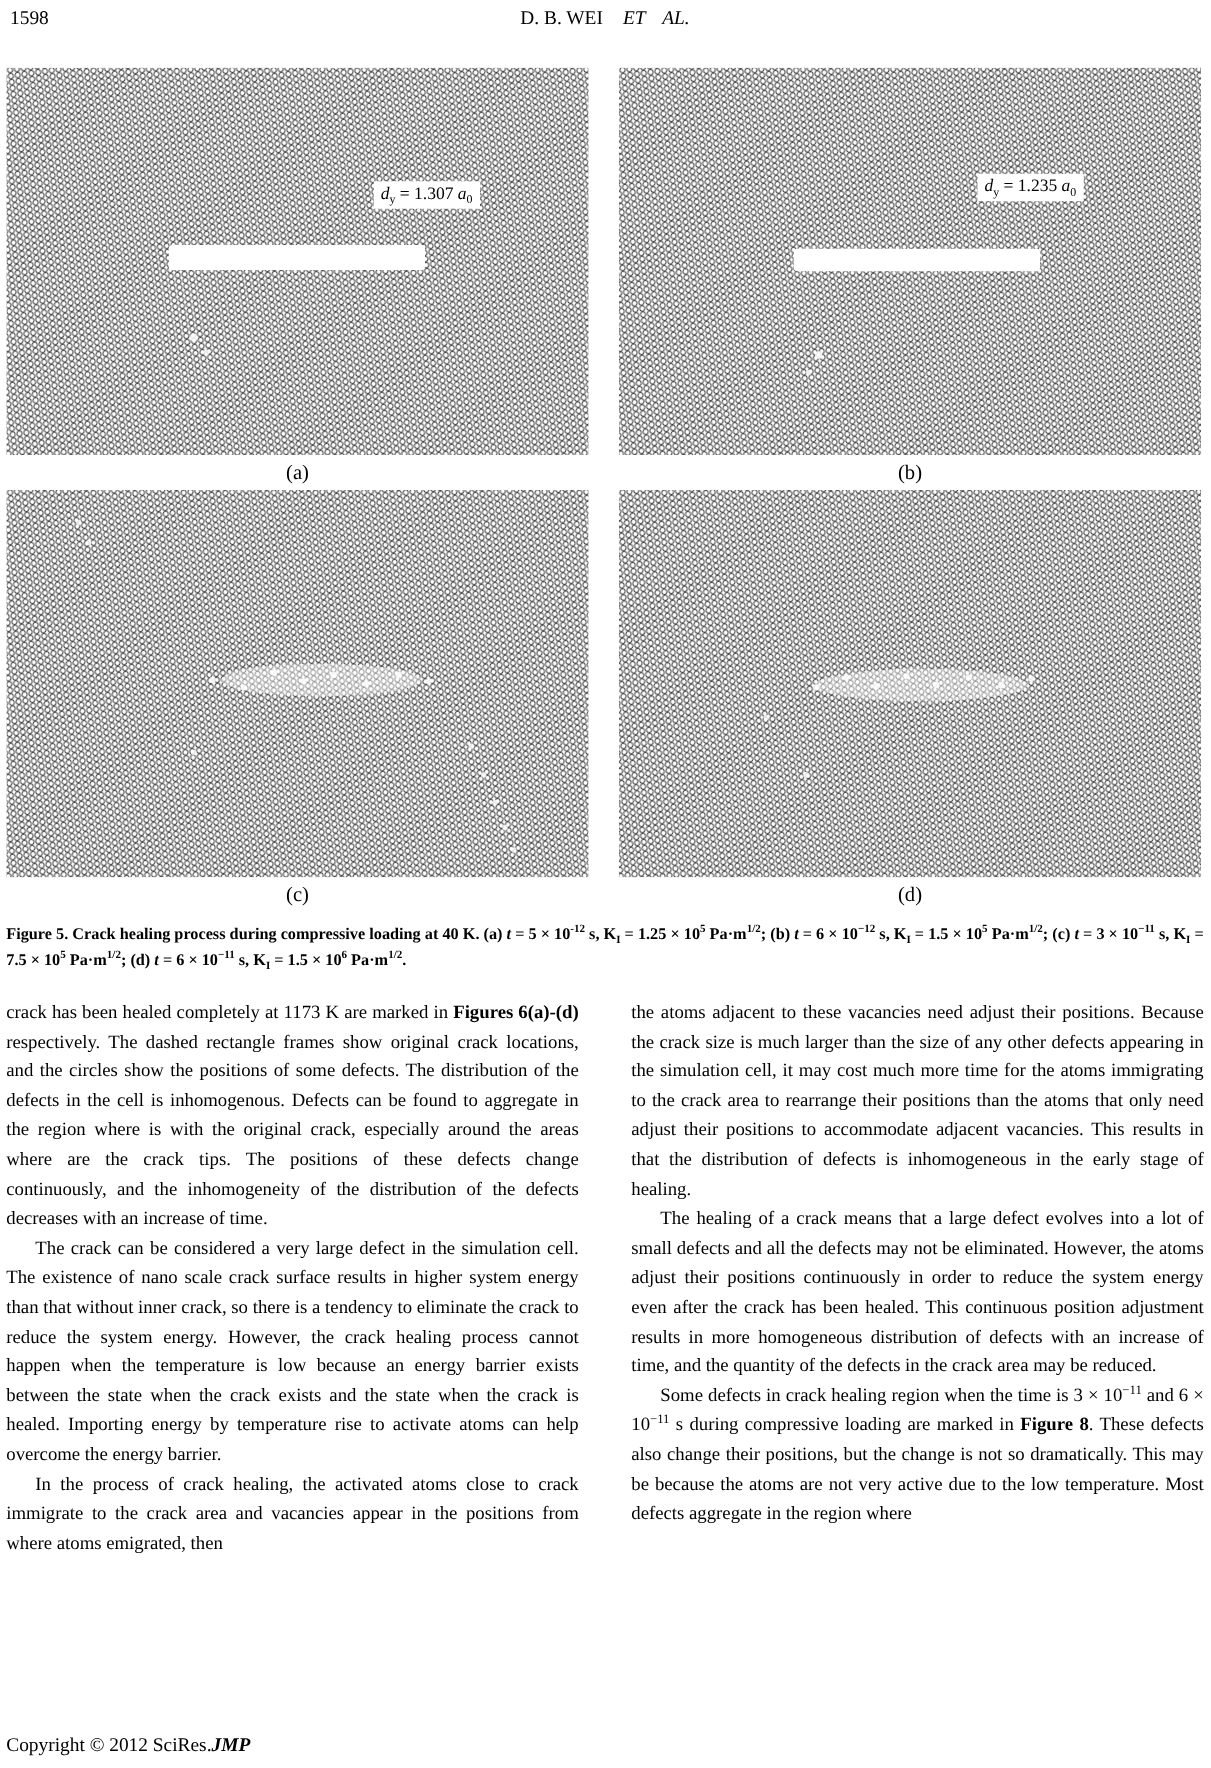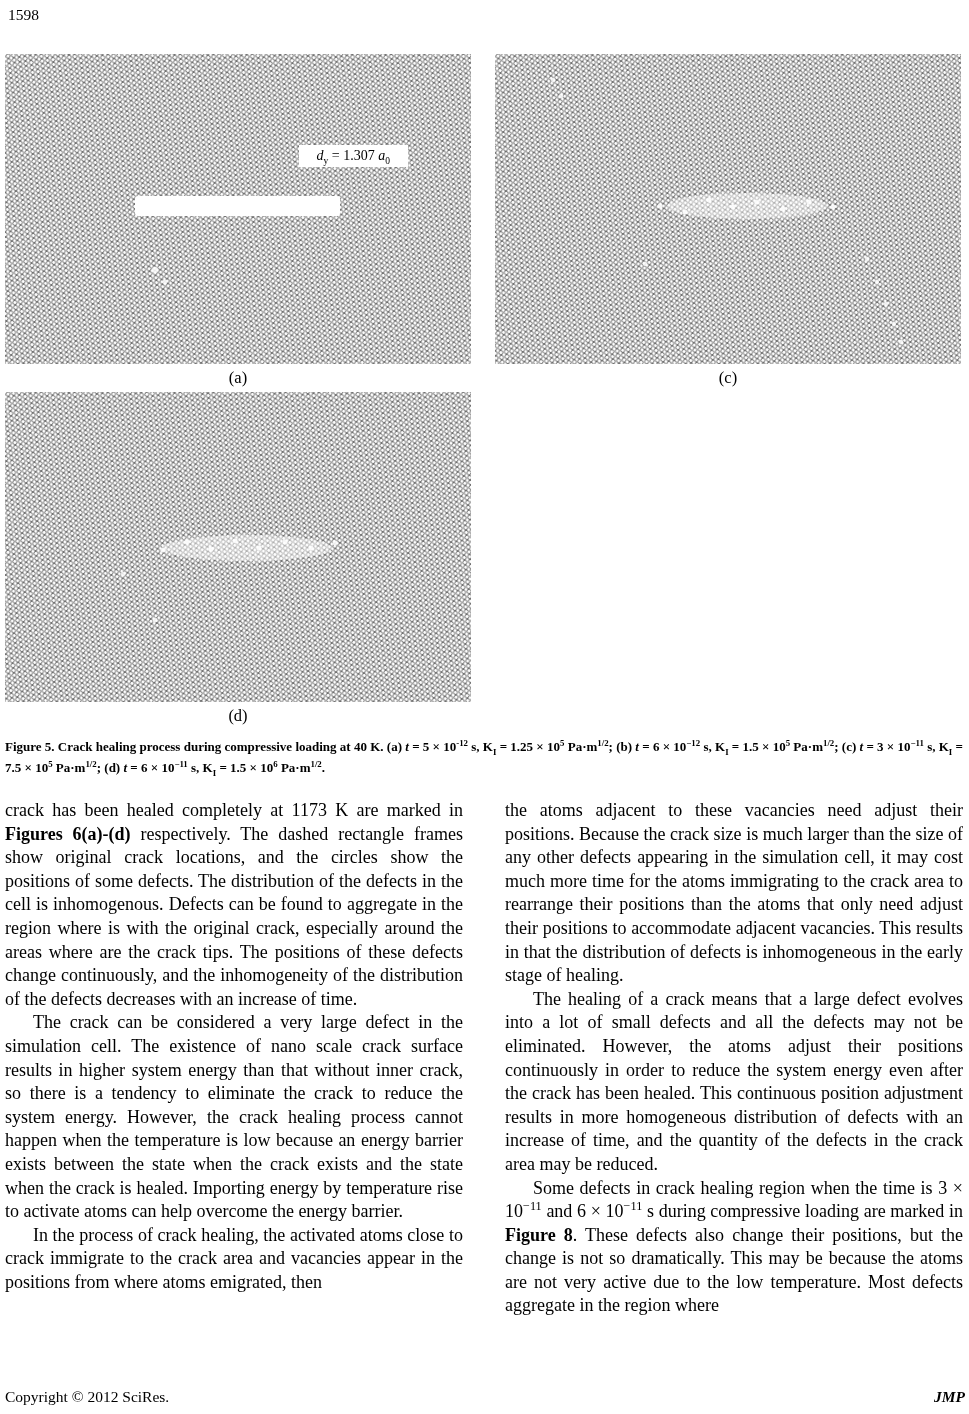--- a/index.html
+++ b/index.html
@@ -12,68 +12,81 @@
   .running{position:absolute;left:0;right:0;top:1px;text-align:center;}
   .running .etal{font-style:italic;margin-left:16px;word-spacing:10px;}
   
   .panel-grid{display:grid;grid-template-columns:466px 466px;column-gap:24px;}
   .panel-cell{display:flex;flex-direction:column;}
   .panel{position:relative;width:466px;height:310px;overflow:hidden;}
   .panel svg.lattice{display:block;width:100%;height:100%;}
   .panel-label{height:28px;display:flex;align-items:center;justify-content:center;
                font-size:16.5px;}
   .annot{position:absolute;background:#fff;font-size:14px;line-height:20px;
-         padding:1px 18px;white-space:nowrap;}
+         padding:1px 6px;white-space:nowrap;}
   sub,sup{font-size:68%;line-height:0;}
   
   .caption{font-weight:bold;font-size:13px;line-height:20.5px;
            text-align:justify;margin-top:7px;}
   
   .columns{display:flex;gap:42px;margin-top:21px;}
-  .col{width:458px;font-size:18px;line-height:23.6px;text-align:justify;}
+  .col{width:458px;font-size:15px;line-height:23.6px;text-align:justify;}
   .col p{margin:0;text-indent:1.55em;}
   .col p.cont{text-indent:0;}
   
-  .footer{position:absolute;left:5px;right:4px;bottom:8px;display:flex;
-          justify-content:space-between;font-size:15.5px;font-family:Liberation Serif, serif;}
+  .footer{position:absolute;left:5px;right:24px;bottom:8px;display:flex;
+          font-size:15.5px;font-family:Liberation Serif, serif;}
   .jmp{font-weight:bold;font-style:italic;}
 </style>
 </head>
 <body>
 
 <svg width="0" height="0" style="position:absolute" aria-hidden="true">
   <defs>
     <pattern id="atoms" width="5.5" height="4.9" patternUnits="userSpaceOnUse" patternTransform="rotate(-8)">
       <circle cx="2.75" cy="2.45" r="2.05" fill="none" stroke="#3f3f3f" stroke-width="0.75"></circle>
     </pattern>
   </defs>
 </svg>
 
 <div class="page">
 
   <div class="header">
     <span class="page-num">1598</span>
+    <span class="running"><span>D. B. WEI</span><span class="etal">ET AL.</span></span>
   </div>
 
   <figure style="margin:0">
     <div class="panel-grid">
 
       <div class="panel-cell">
         <div class="panel">
           <svg class="lattice" viewBox="0 0 466 310" preserveAspectRatio="none">
             <rect width="466" height="310" fill="url(#atoms)"></rect>
             <rect x="130" y="142" width="205" height="20" rx="3" fill="#fff"></rect>
             <circle cx="150" cy="216" r="3" fill="#fff" opacity="0.85"></circle>
             <circle cx="160" cy="228" r="2.4" fill="#fff" opacity="0.8"></circle>
           </svg>
           <div class="annot" style="left:63%;top:29.5%"><i>d</i><sub>y</sub> = 1.307 <i>a</i><sub>0</sub></div>
         </div>
         <div class="panel-label">(a)</div>
       </div>
 
+      <div class="panel-cell">
+        <div class="panel">
+          <svg class="lattice" viewBox="0 0 466 310" preserveAspectRatio="none">
+            <rect width="466" height="310" fill="url(#atoms)"></rect>
+            <rect x="140" y="145" width="197" height="18" rx="3" fill="#fff"></rect>
+            <circle cx="160" cy="230" r="3" fill="#fff" opacity="0.85"></circle>
+            <circle cx="152" cy="244" r="2.2" fill="#fff" opacity="0.8"></circle>
+          </svg>
+          <div class="annot" style="left:61.5%;top:27.5%"><i>d</i><sub>y</sub> = 1.235 <i>a</i><sub>0</sub></div>
+        </div>
+        <div class="panel-label">(b)</div>
+      </div>
 
       <div class="panel-cell">
         <div class="panel">
           <svg class="lattice" viewBox="0 0 466 310" preserveAspectRatio="none">
             <rect width="466" height="310" fill="url(#atoms)"></rect>
             <g fill="#fff">
               <ellipse cx="252" cy="152" rx="80" ry="13" opacity="0.45"></ellipse>
               <circle cx="165" cy="152" r="2.6" opacity="0.85"></circle>
                 <circle cx="190" cy="158" r="2.4" opacity="0.85"></circle>
               <circle cx="214" cy="146" r="2.6" opacity="0.85"></circle>

